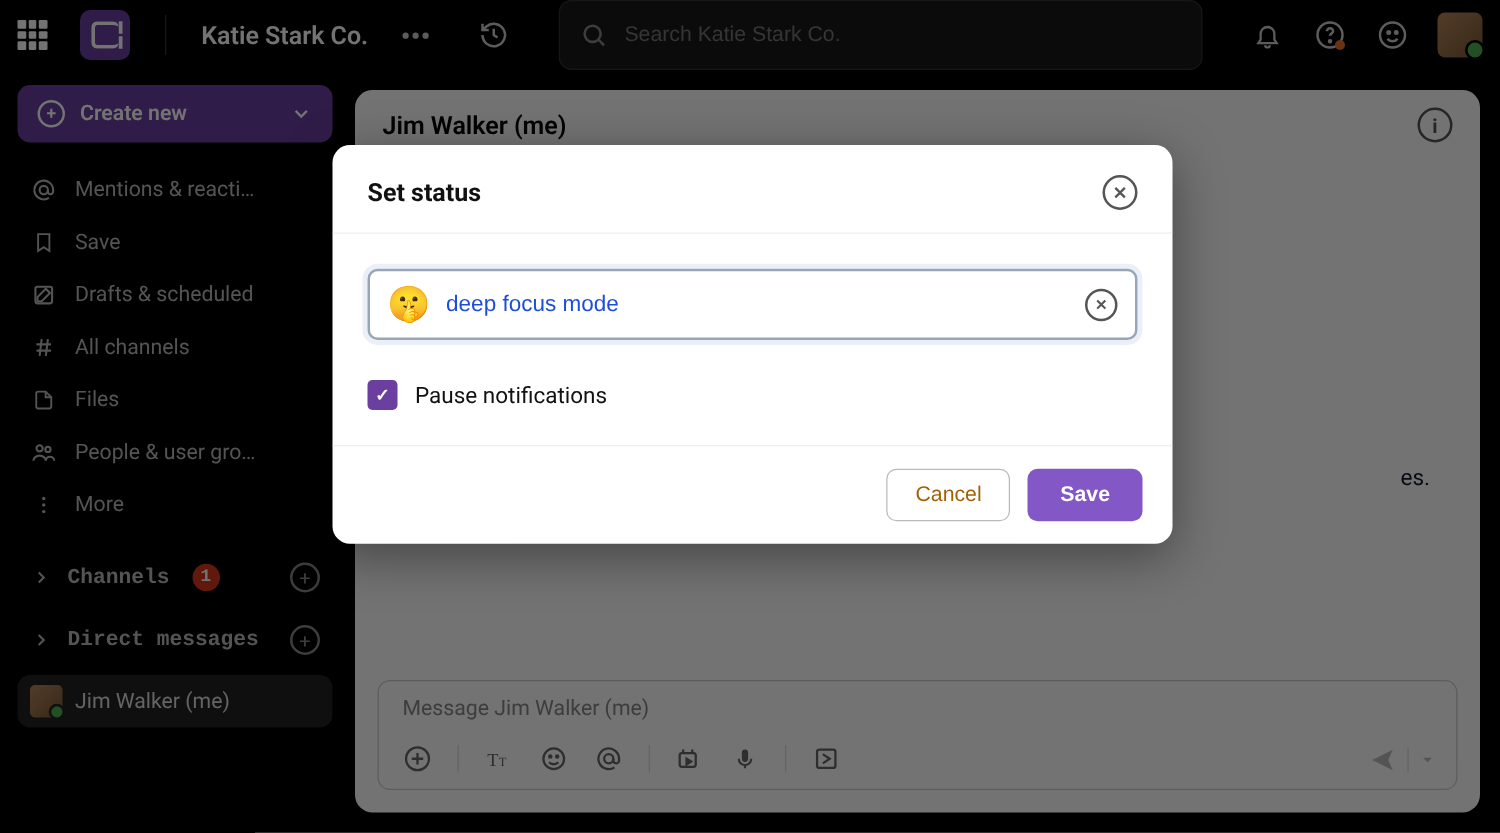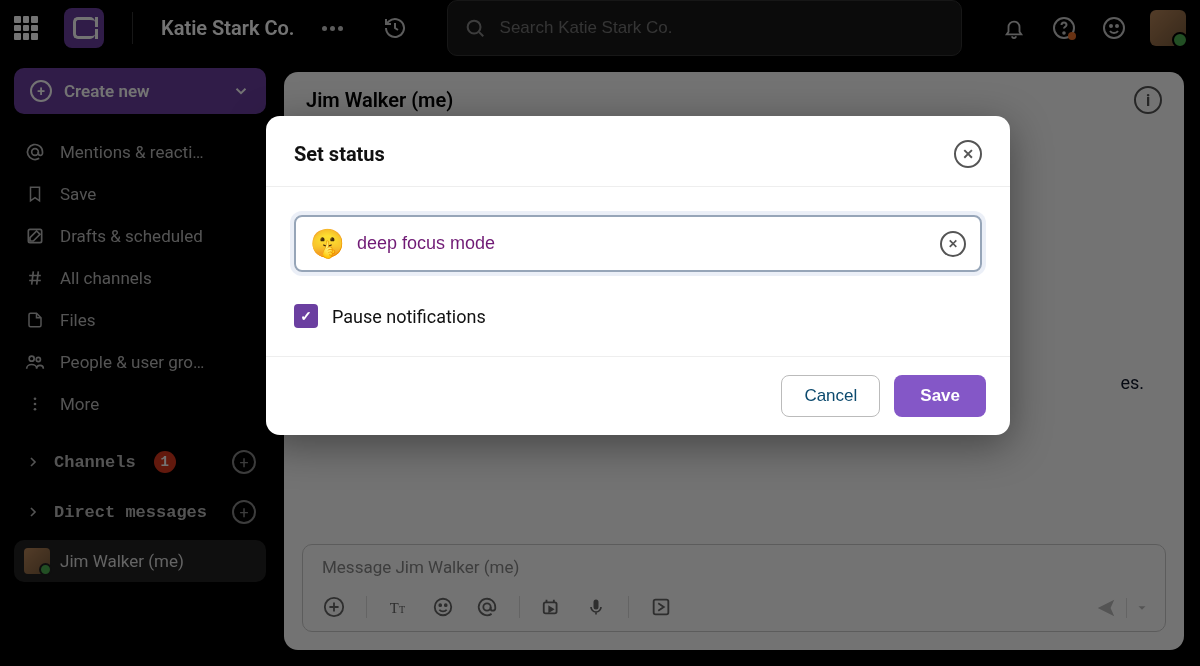--- a/index.html
+++ b/index.html
@@ -313,21 +313,21 @@
     position: absolute;
     inset: 0;
     background: rgba(0,0,0,0.55);
     pointer-events: none;
   }
   
   .modal {
     position: absolute;
     left: 266px;
     top: 116px;
-    width: 744px;
+    width: 672px;
     background: #fff;
     border-radius: 14px;
     color: #111;
     box-shadow: 0 10px 40px rgba(0,0,0,0.4);
     overflow: hidden;
   }
   .modal-header {
     padding: 24px 28px 18px;
     display: flex;
     align-items: center;
@@ -354,21 +354,21 @@
     align-items: center;
     padding: 10px 14px;
     gap: 12px;
   }
   .status-emoji { font-size: 28px; }
   .status-input {
     flex: 1;
     border: none;
     outline: none;
     font-size: 18px;
-    color: #701a75;
+    color: #1d4ed8;
   }
   .clear-circle {
     width: 26px; height: 26px;
     border: 2px solid #555;
     border-radius: 50%;
     display: flex; align-items: center; justify-content: center;
     cursor: pointer;
     color: #555;
     font-size: 12px;
     font-weight: 700;
@@ -407,21 +407,21 @@
     justify-content: flex-end;
     gap: 14px;
   }
   .btn-cancel {
     padding: 10px 22px;
     border: 1px solid #bbb;
     border-radius: 8px;
     background: #fff;
     font-size: 17px;
     cursor: pointer;
-    color: #0c4a6e;
+    color: #a16207;
   }
   .btn-save {
     padding: 10px 26px;
     border: none;
     border-radius: 8px;
     background: #8457c7;
     color: #fff;
     font-size: 17px;
     font-weight: 600;
     cursor: pointer;

